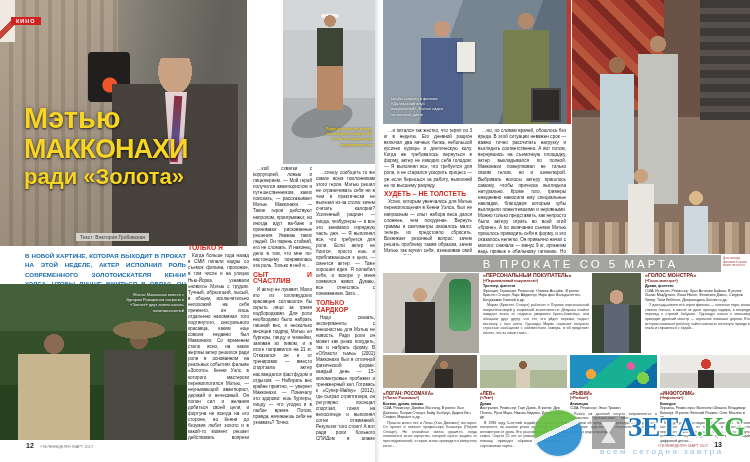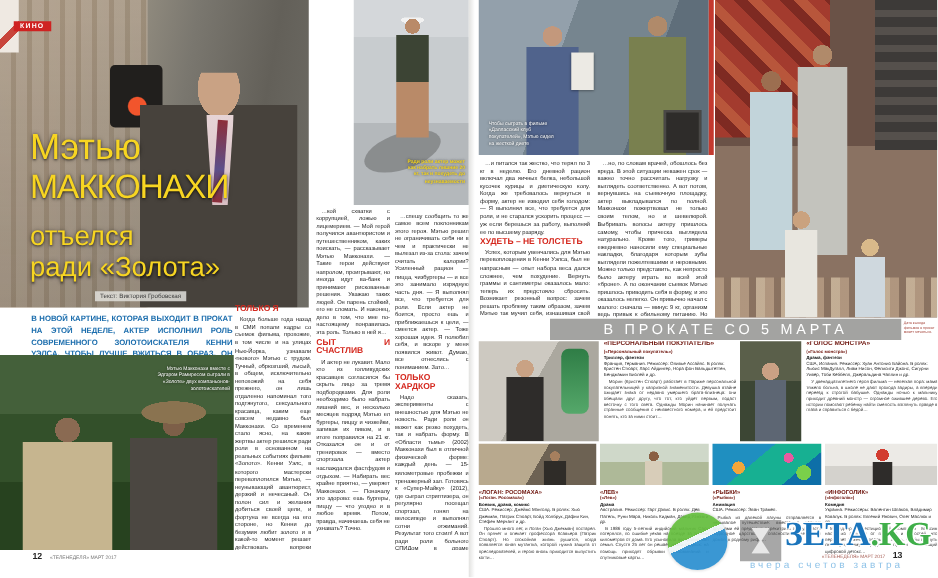--- a/index.html
+++ b/index.html
@@ -22,21 +22,21 @@
     background:radial-gradient(circle at 52% 66%,#f2552c 0 7px,#211f1d 8px);}
   .suit-figure{left:112px;top:58px;width:126px;height:188px;border-radius:16px 16px 0 0;
     background:
       radial-gradient(ellipse 17px 23px at 50% 13px,#c9a284 0 99%,transparent 100%),
       linear-gradient(180deg,transparent 0 26px,#47423c 26px 100%);}
   .suit-shirt{left:165px;top:92px;width:22px;height:72px;
     background:linear-gradient(180deg,#e6d4d6,#d9bfc4);clip-path:polygon(0 0,100% 0,78% 100%,22% 100%);}
   .suit-tie{left:172px;top:96px;width:8px;height:66px;background:linear-gradient(180deg,#8c2f3a,#5d4f8a 60%,#8c2f3a);transform:rotate(4deg);}
   .kicker{left:11px;top:17px;background:#cf2221;color:#fff;font-size:5.5px;font-weight:bold;
     padding:1px 5px;letter-spacing:1px;}
-  .headline{left:24px;top:104px;width:230px;color:#f7d522;font-weight:normal;
+  .headline{left:24px;top:104px;width:230px;color:#f7d522;font-weight:bold;
     text-shadow:0 1px 2px rgba(0,0,0,.65),0 0 4px rgba(0,0,0,.35);line-height:1;}
   .hl1{font-size:29px;}
   .hl2{font-size:27px;letter-spacing:-1px;margin-top:3px;}
   .hl3{font-size:22px;margin-top:15px;}
   .hl4{font-size:22px;margin-top:3px;}
   .byline{left:76px;top:233px;font-size:5px;color:#3c3c3c;background:rgba(225,223,218,.85);
     padding:1px 4px;}
   .lead{left:25px;top:251px;width:161px;font-size:6.2px;font-weight:bold;line-height:1.5;
     color:#1b6dad;text-align:justify;}
   .photo-jungle{left:0;top:284px;width:187px;height:156px;
@@ -190,21 +190,20 @@
     <div class="abs street-flag"></div>
     <div class="abs traffic-light"></div>
     <div class="abs suit-figure"></div>
     <div class="abs suit-shirt"></div>
     <div class="abs suit-tie"></div>
   </div>
   <div class="abs kicker">КИНО</div>
   <div class="abs headline">
     <div class="hl1">Мэтью</div>
     <div class="hl2">МАККОНАХИ</div>
-    <div class="hl3">отъелся</div>
     <div class="hl4">ради «Золота»</div>
   </div>
   <div class="abs byline">Текст: Виктория Гробовская</div>
   <div class="abs lead">В НОВОЙ КАРТИНЕ, КОТОРАЯ ВЫХОДИТ В ПРОКАТ НА ЭТОЙ НЕДЕЛЕ, АКТЕР ИСПОЛНИЛ РОЛЬ СОВРЕМЕННОГО ЗОЛОТОИСКАТЕЛЯ КЕННИ УЭЛСА. ЧТОБЫ ЛУЧШЕ ВЖИТЬСЯ В ОБРАЗ, ОН ПОШЕЛ НА БОЛЬШИЕ ЖЕРТВЫ, НО ИГРА СТОИЛА СВЕЧ</div>
 
   <div class="photo photo-jungle">
     <div class="abs jungle-man-left"></div>
     <div class="abs jungle-man-right"></div>
   </div>
   <div class="abs jungle-caption">Мэтью Макконахи вместе с Эдгаром Рамиресом сыграли в «Золоте» двух компаньонов-золотоискателей</div>
@@ -339,16 +338,16 @@
     <span>«ТЕЛЕНЕДЕЛЯ» МАРТ 2017</span>
     <span class="pagenum">13</span>
   </div>
 
   <div class="abs watermark">
     <div class="wm-globe"></div>
     <div class="wm-box">
       <div class="wm-hourglass"></div>
     </div>
     <div class="wm-text"><span>ЗЕТА</span><span class="wm-green">.KG</span></div>
-    <div class="wm-tagline">вчера счетов завтра</div>
+    <div class="wm-tagline">всем сегодня завтра</div>
   </div>
 
 </div>
 
 </body></html>

